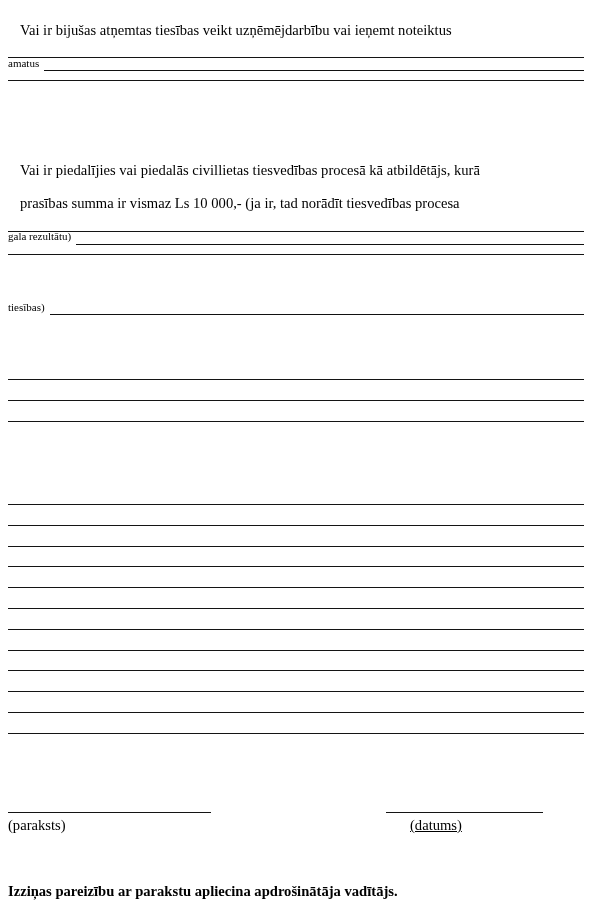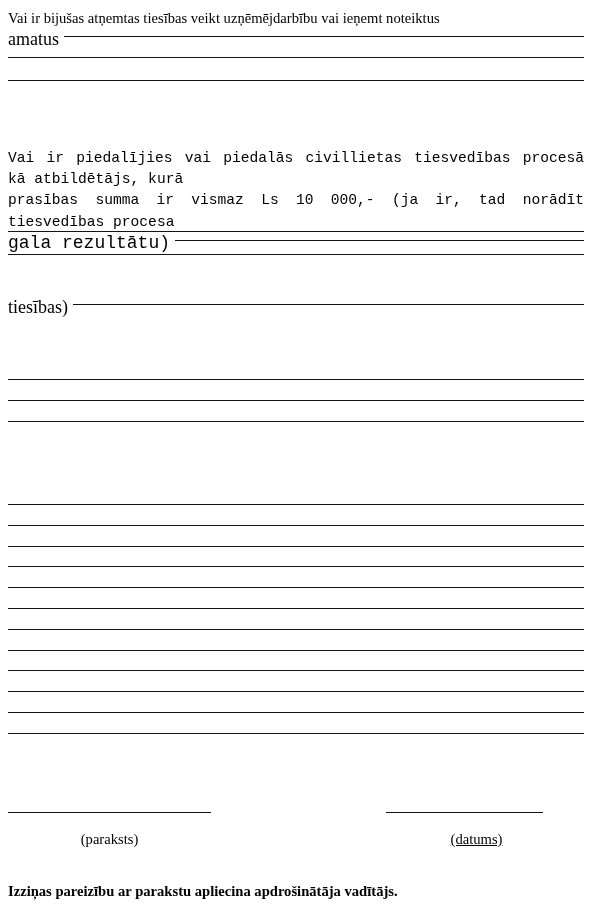--- a/index.html
+++ b/index.html
@@ -29,31 +29,31 @@
     position: absolute;
     left: 8px;
     width: 576px;
   }
 
   .qtext {
     font-size: 14.6px;
     line-height: 21.2px;
     text-align: justify;
     text-justify: inter-word;
-    margin: 0;
+    margin: 12px;
     hyphens: none;
   }
 
   
   .label-with-rule {
     display: flex;
-    align-items: center;
+    align-items: flex-end;
     width: 100%;
     line-height: 21.2px;
-    font-size: 18px;
+    font-size: 11px;
   }
   .label-with-rule .lbl {
     white-space: pre;
     flex: 0 0 auto;
   }
   .label-with-rule .inline-rule {
     flex: 1 1 auto;
     height: 0;
     border-bottom: 1.4px solid #111;
     margin-left: 5px;
@@ -83,23 +83,22 @@
     position: absolute;
   }
   .sig-line {
     height: 0;
     border-bottom: 1.5px solid #141414;
     width: 100%;
   }
   .sig-caption {
     font-size: 14.6px;
     line-height: 19px;
-    margin-top: 17px;
+    margin-top: 3px;
     white-space: pre;
-    text-align: center;
   }
   .sig-caption.indent {
     padding-left: 24px;
   }
 
   .footnote {
     position: absolute;
     left: 8px;
     width: 576px;
     font-size: 14.6px;
@@ -116,21 +115,21 @@
     <div class="label-with-rule">
       <span class="lbl">amatus</span>
       <span class="inline-rule"></span>
     </div>
   </div>
   <div class="rules" style="top:57px;">
     <div class="rule"></div>
     <div class="rule" style="margin-top:22px;"></div>
   </div>
 
-  <div class="qblock" style="top:148px;font-family:Liberation Mono, monospace;">
+  <div class="qblock" style="top:148px;">
     <p class="qtext">Vai ir piedalījies vai piedalās civillietas tiesvedības procesā kā atbildētājs, kurā</p>
     <p class="qtext">prasības summa ir vismaz Ls 10 000,- (ja ir, tad norādīt tiesvedības procesa</p>
     <div class="label-with-rule">
       <span class="lbl">gala rezultātu)</span>
       <span class="inline-rule"></span>
     </div>
   </div>
   <div class="rules" style="top:231px;">
     <div class="rule"></div>
     <div class="rule" style="margin-top:22px;"></div>

